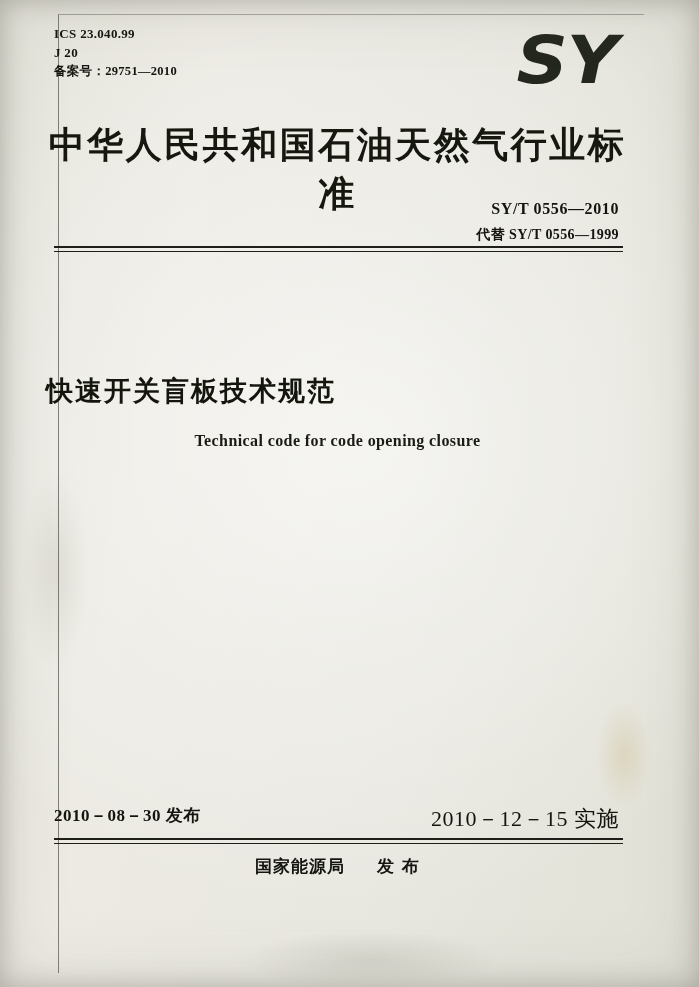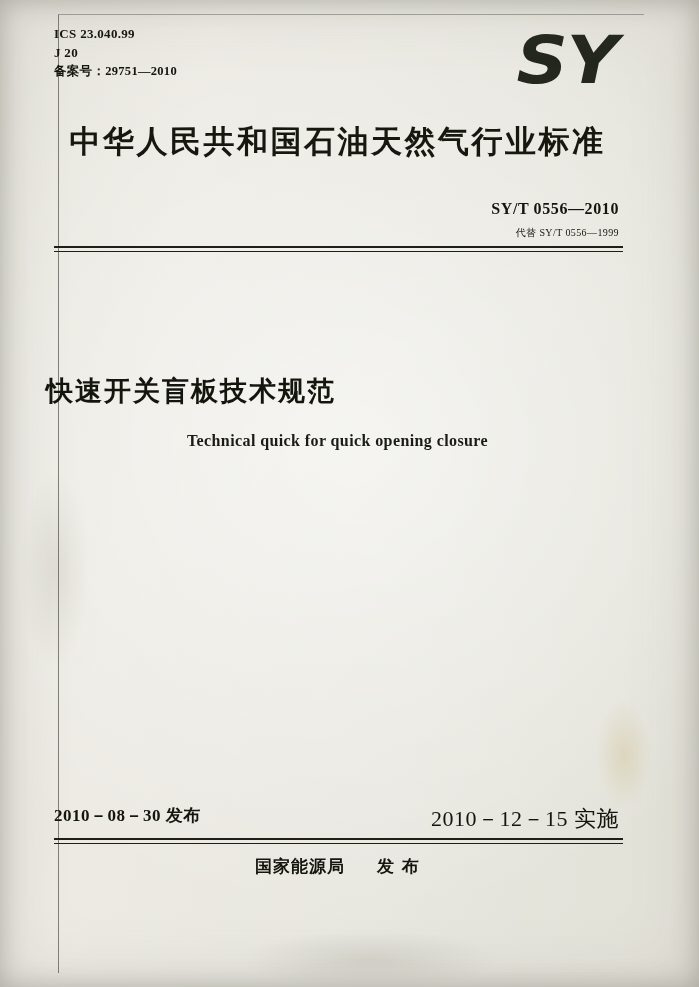--- a/index.html
+++ b/index.html
@@ -85,43 +85,43 @@
   }
 
   .main-title {
     position: absolute;
     left: 0;
     right: 0;
     top: 103px;
     text-align: center;
     font-family: "DejaVu Sans", sans-serif;
     font-weight: bold;
-    font-size: 31px;
+    font-size: 36px;
     letter-spacing: 2.5px;
     color: #16180f;
   }
 
   .std-no {
     position: absolute;
     right: 10px;
     top: 182px;
     text-align: right;
     font-family: "Liberation Serif", serif;
     font-weight: bold;
     font-size: 16px;
     letter-spacing: 0.6px;
   }
   .std-repl {
     position: absolute;
     right: 10px;
     top: 208px;
     text-align: center;
     font-family: "Liberation Serif", serif;
-    font-weight: normal;
-    font-size: 10px;
+    font-weight: bold;
+    font-size: 14px;
     letter-spacing: 0.4px;
   }
   .rule-top {
     position: absolute;
     left: 8px;
     right: 6px;
     top: 228px;
     height: 3px;
     border-top: 2px solid #1d1f18;
     border-bottom: 1px solid #1d1f18;
@@ -218,21 +218,21 @@
     <div class="sy-logo">SY</div>
 
     <div class="main-title">中华人民共和国石油天然气行业标准</div>
 
     <div class="std-no">SY/T 0556—2010</div>
     <div class="std-repl">代替 SY/T 0556—1999</div>
 
     <div class="rule-top"></div>
 
     <div class="doc-title-cn">快速开关盲板技术规范</div>
-    <div class="doc-title-en">Technical quick for quick opening closure</div>
+    <div class="doc-title-en">Technical code for code opening closure</div>
 
     <div class="issue-date">2010－08－30 发布</div>
     <div class="effective-date">2010－12－15 实施</div>
 
     <div class="rule-bottom"></div>
 
     <div class="publisher">
       <span>国家能源局</span>
       <span class="gap"></span>
       <span>发 布</span>

